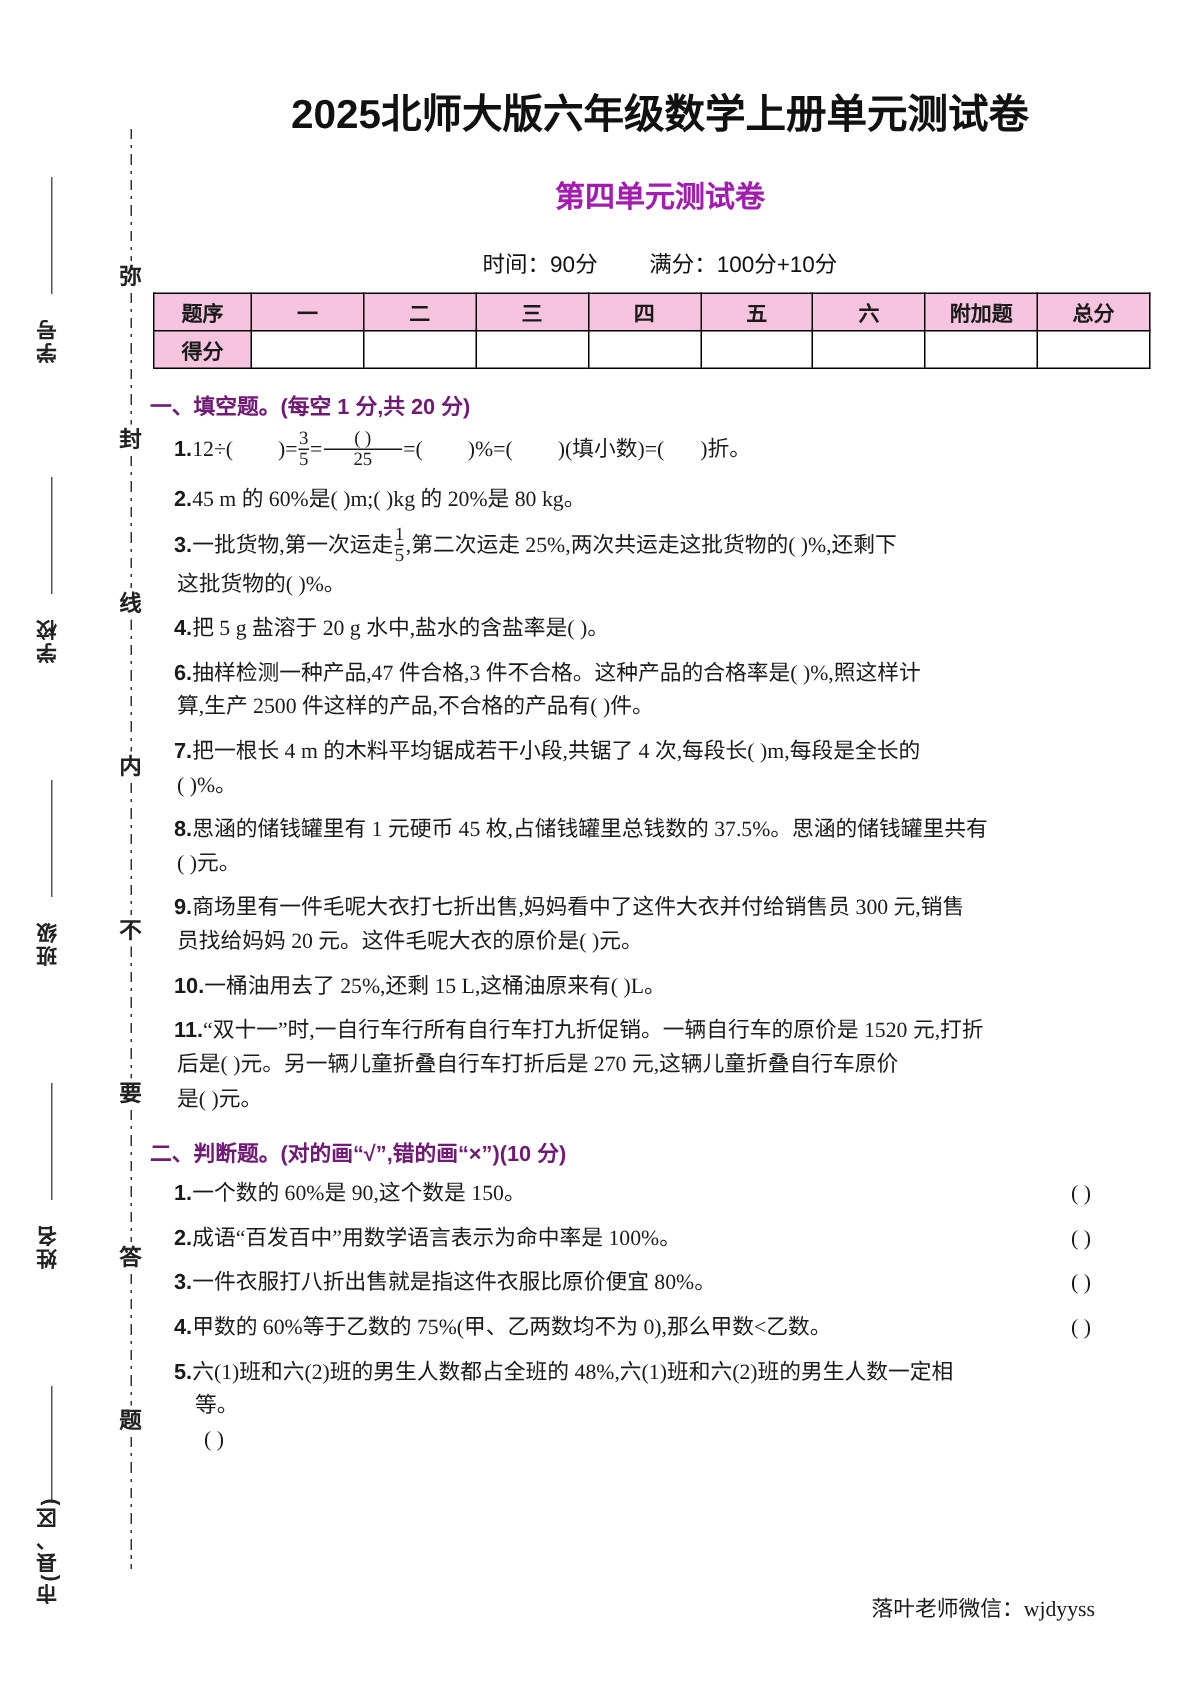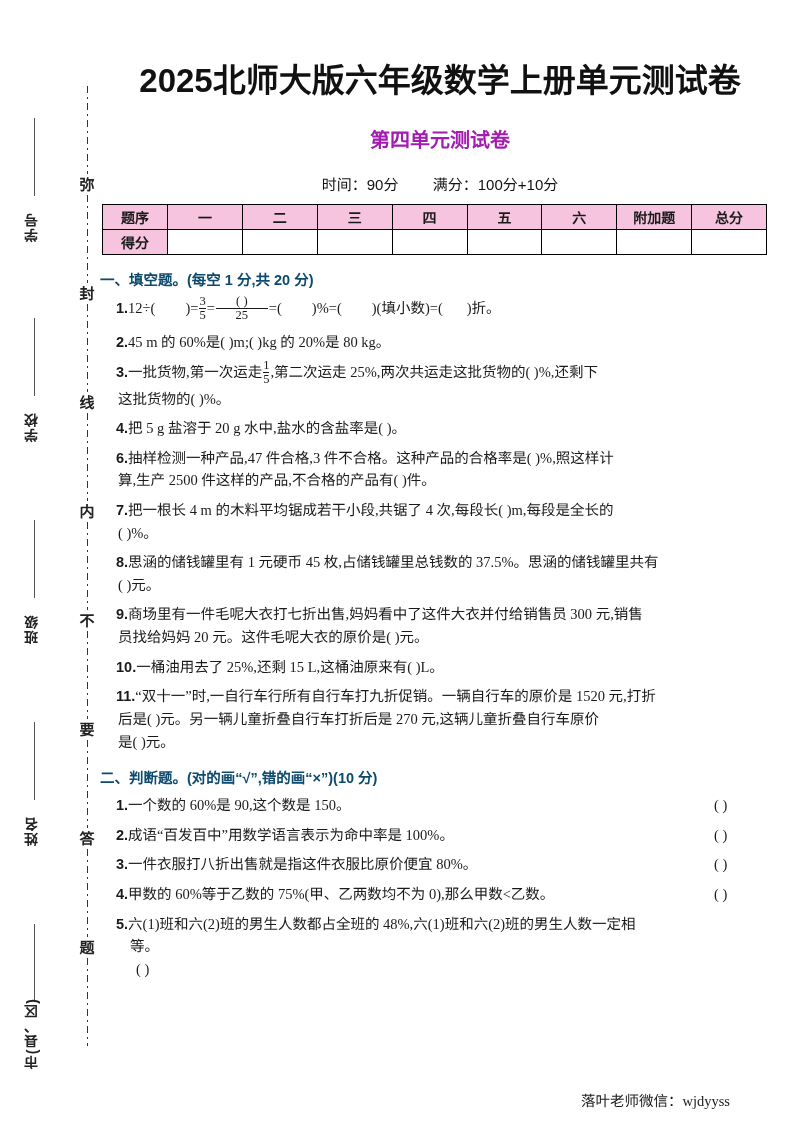--- a/index.html
+++ b/index.html
@@ -75,21 +75,21 @@
   
   #page-body {
     position: absolute;
     left: 100px; top: 0;
     width: 680px;
     height: 1122px;
   }
 
   #main-title {
     text-align: center;
-    font-size: 33px;
+    font-size: 27px;
     font-weight: bold;
     letter-spacing: 0px;
     margin-top: 54px;
     font-family: "Liberation Sans", "DejaVu Sans", sans-serif;
     color: #111;
   }
   #sub-title {
     text-align: center;
     font-size: 20px;
     font-weight: bold;
@@ -127,21 +127,21 @@
   #score-table .hdr { background: #f6c4de; }
   #score-table .rowlab { background: #f6c4de; width: 64px; }
   #score-table .blank { background: #ffffff; }
 
   
   .section-head {
     font-size: 14.5px;
     font-weight: bold;
     margin: 13px 0 4px 0;
     font-family: "Liberation Sans", "DejaVu Sans", sans-serif;
-    color: #0c4a6e;
+    color: #701a75;
   }
   .q {
     font-size: 14.5px;
     line-height: 1.56;
     margin: 7px 0 0 16px;
     text-indent: 0;
     font-family: "Liberation Serif", "DejaVu Serif", serif;
     color: #1a1a1a;
     position: relative;
   }
@@ -165,21 +165,21 @@
   .frac.wide { min-width: 52px; }
 
   
   .jrow { display: flex; }
   .jrow .jtext { flex: 1 1 auto; }
   .jrow .jpar { flex: 0 0 auto; width: 66px; text-align: left; padding-left: 6px; }
 
   #footer-note {
     position: absolute;
     right: 50px;
-    bottom: 12px;
+    bottom: 40px;
     font-size: 14.5px;
     font-family: "Liberation Serif", "DejaVu Serif", serif;
     color: #1a1a1a;
   }
 </style>
 </head>
 <body>
 
 <div id="seal-area">
   <div class="seal-rule" style="top:118px;  height:78px;"></div>

